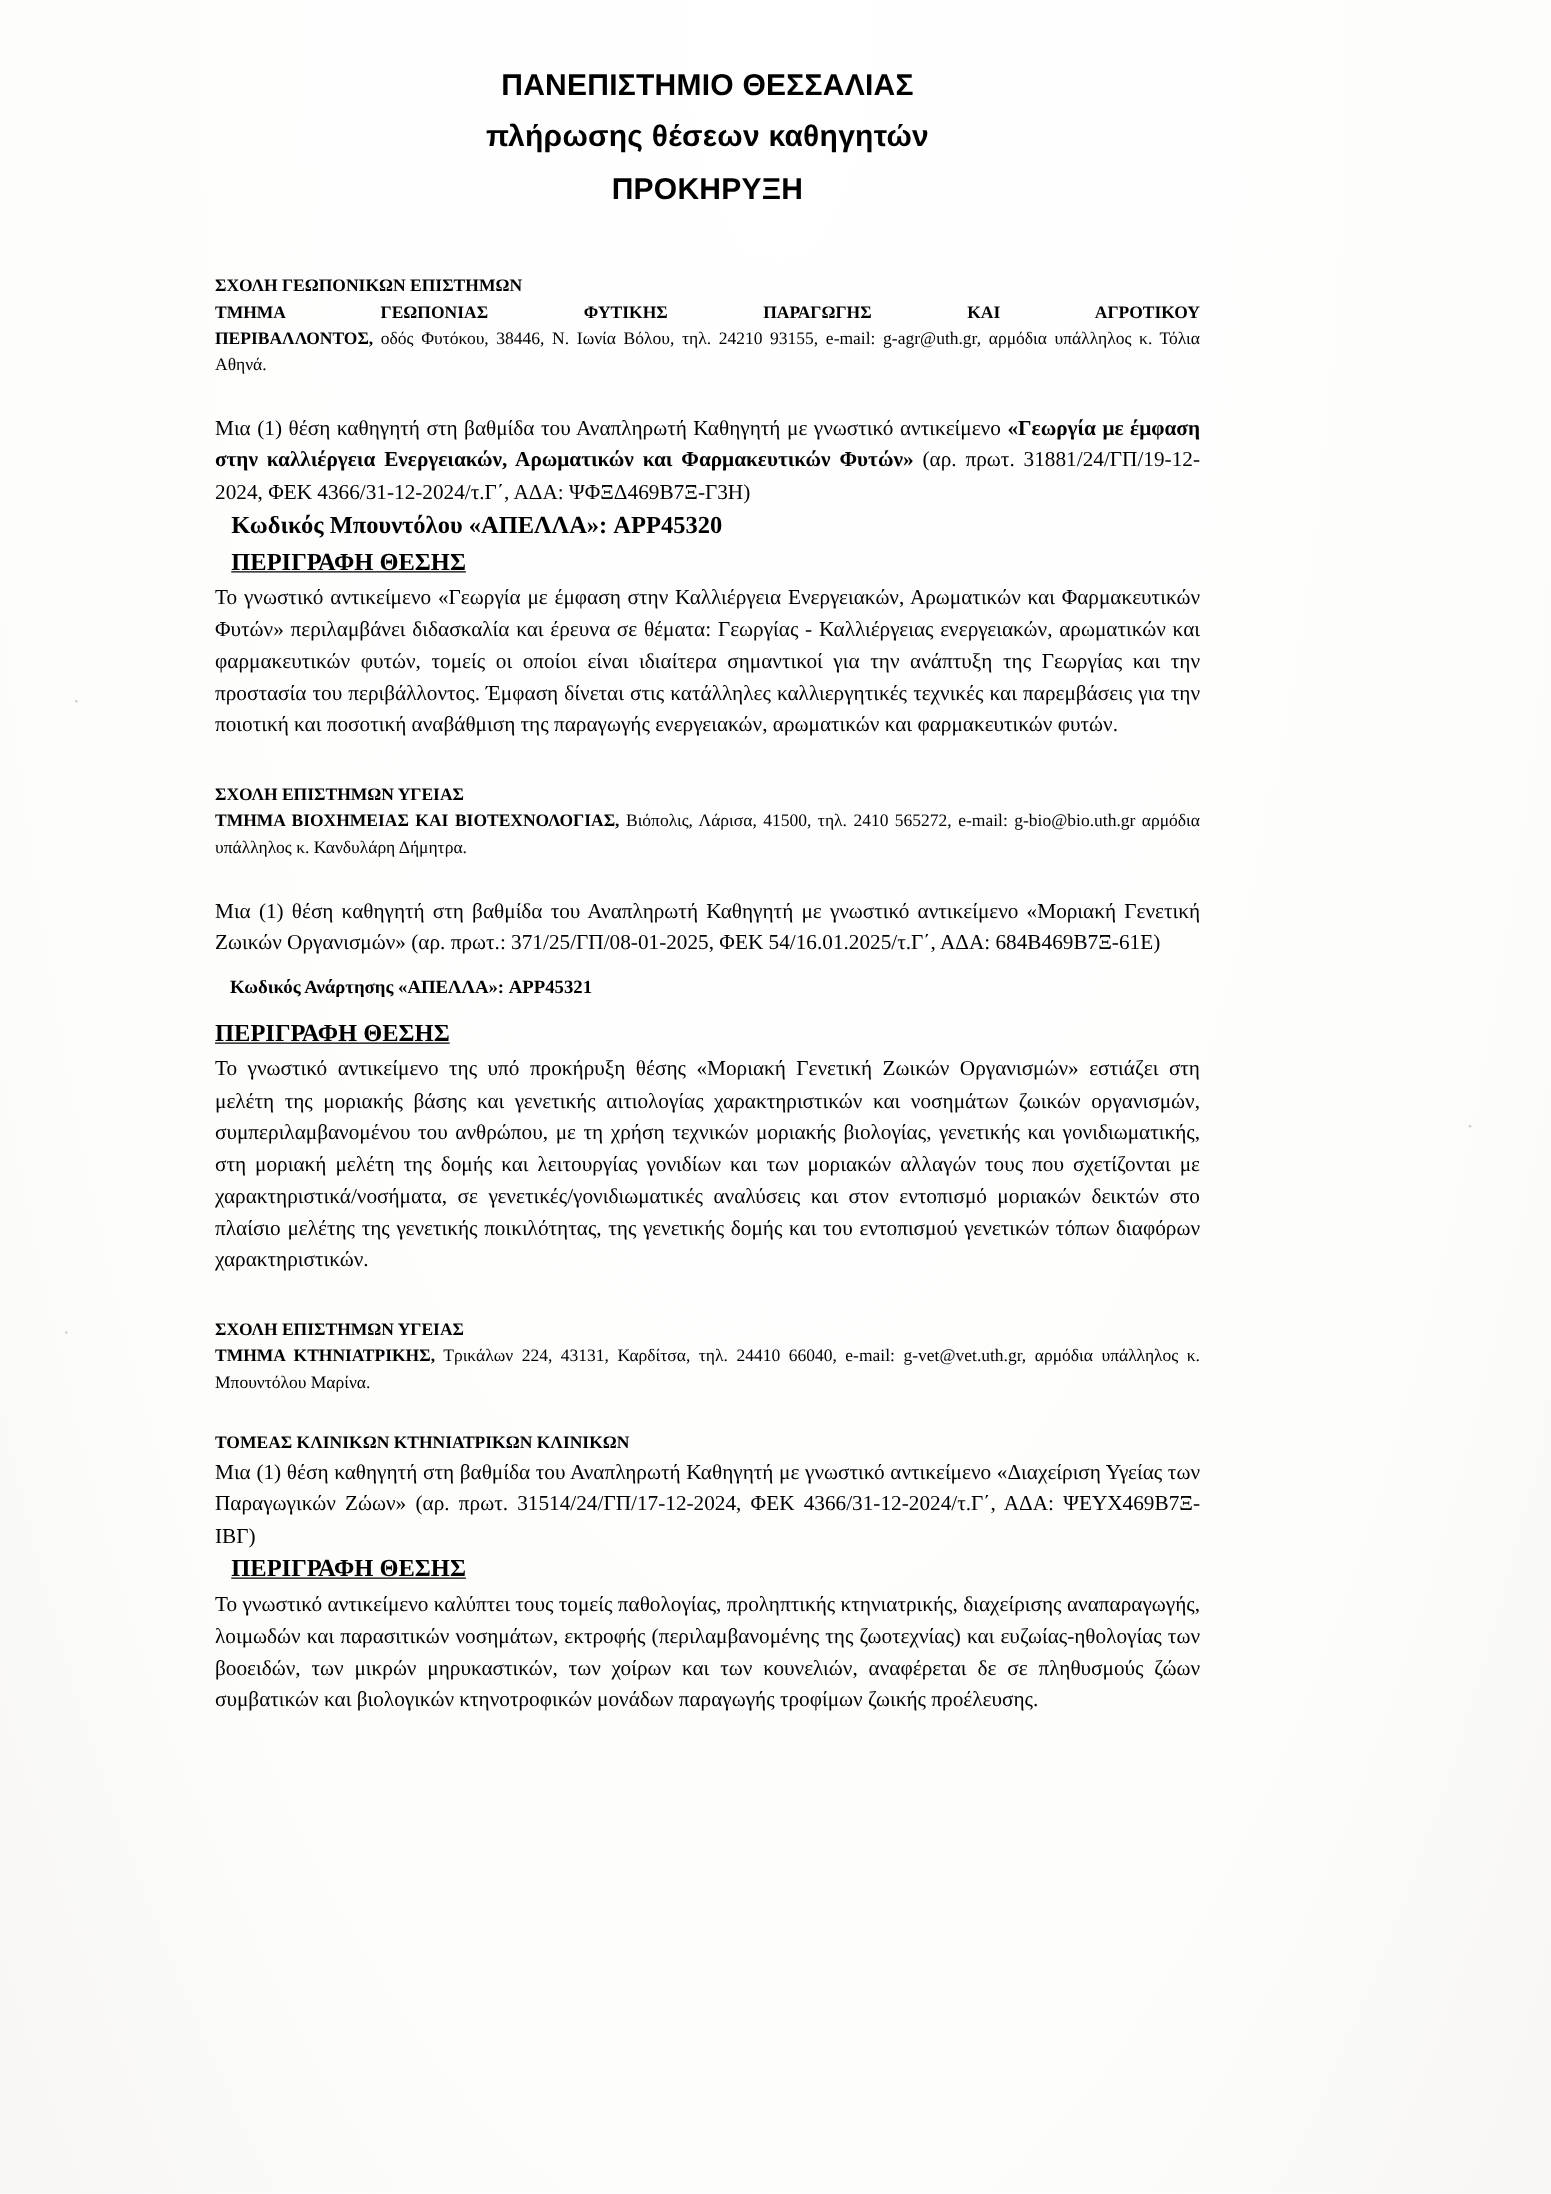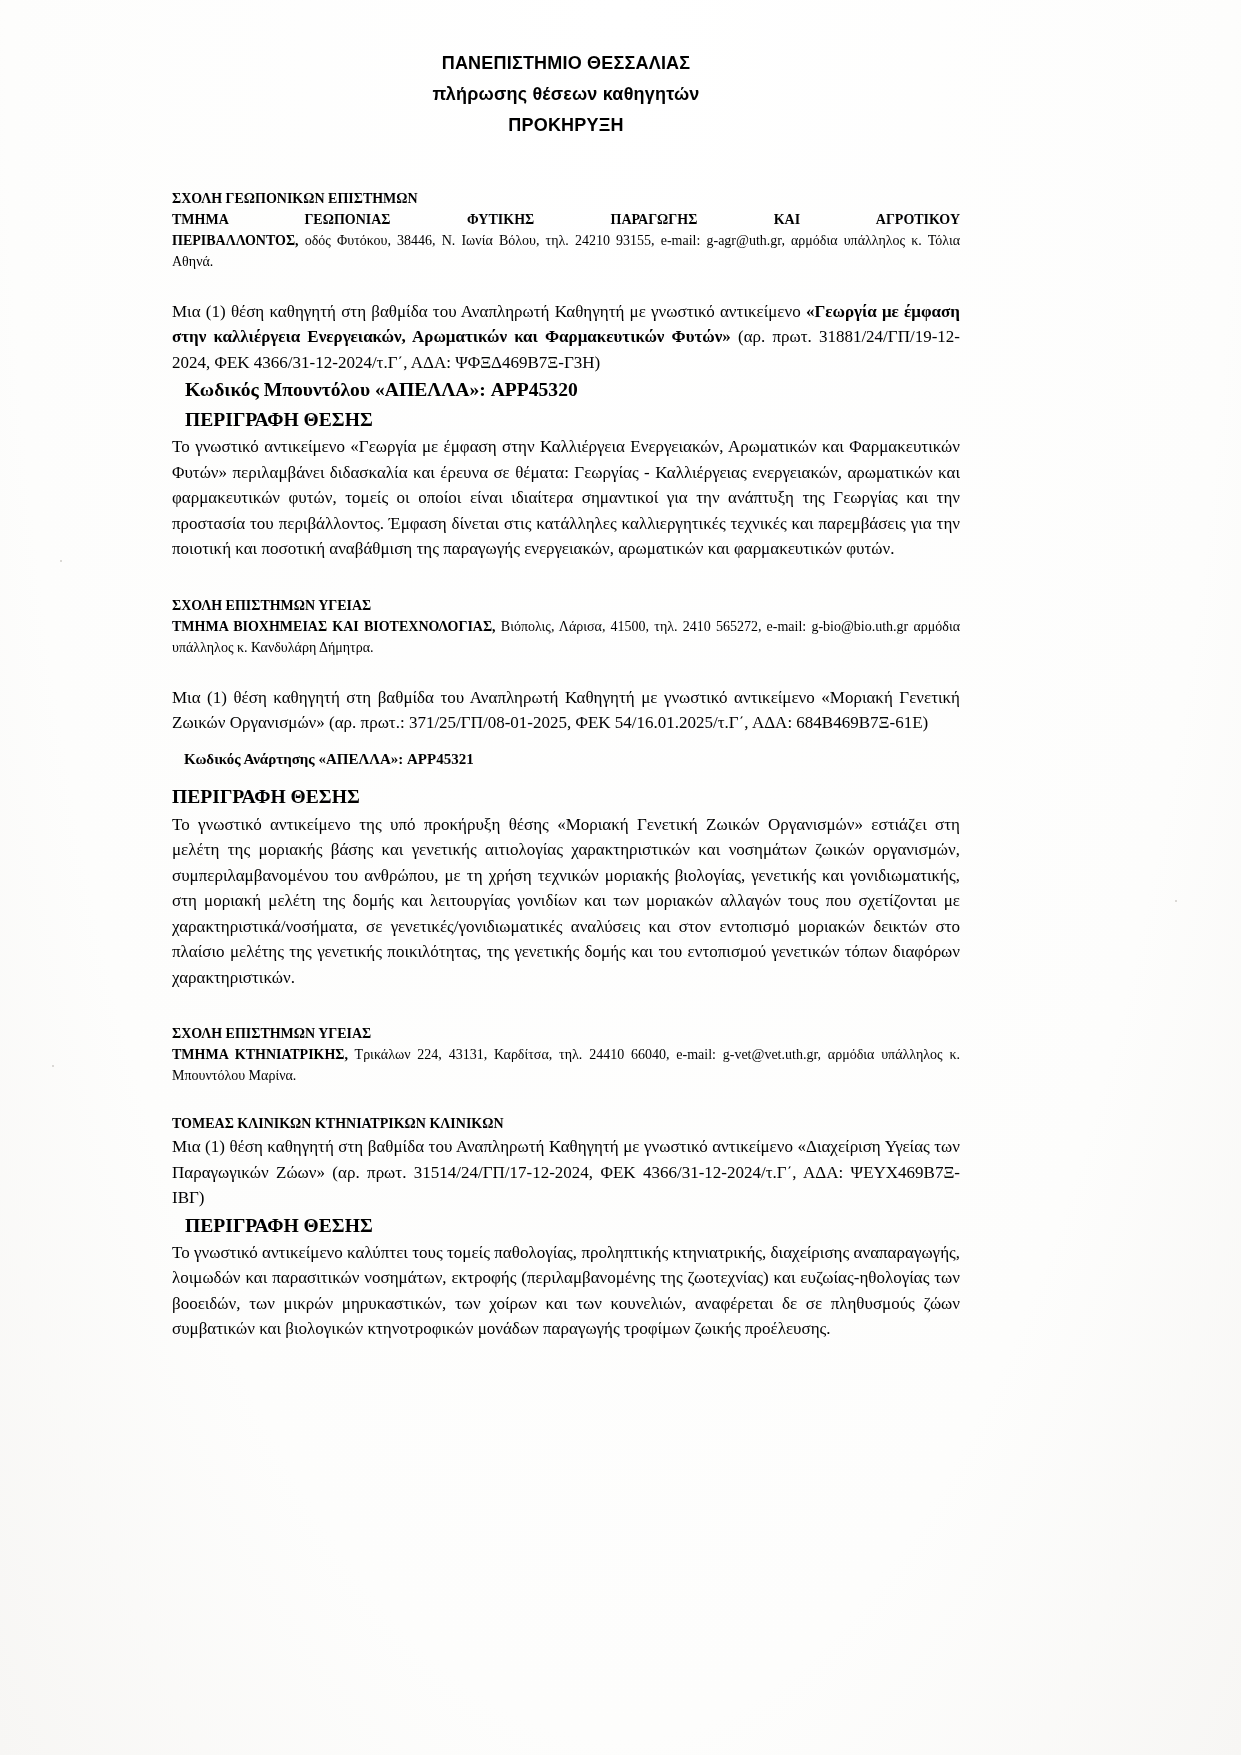--- a/index.html
+++ b/index.html
@@ -35,21 +35,21 @@
     left: 172px;
     top: 48px;
     width: 788px;
   }
 
   
   .doc-header {
     text-align: center;
     font-family: "Liberation Sans", "DejaVu Sans", sans-serif;
     font-weight: bold;
-    font-size: 18px;
+    font-size: 24px;
     letter-spacing: 0.2px;
     line-height: 1.72;
   }
   .doc-header .hline { display: block; }
 
   
   .block { margin-top: 0; }
   .spacer-lg { height: 33px; }
   .spacer-md { height: 27px; }
   .spacer-sm { height: 14px; }
@@ -91,20 +91,21 @@
     font-size: 19.6px;
     line-height: 1.50;
     font-weight: bold;
     padding-left: 13px;
   }
   .desc-head {
     margin: 0;
     font-size: 19.6px;
     line-height: 1.50;
     font-weight: bold;
+    text-decoration: underline;
     padding-left: 13px;
     display: inline-block;
     text-align: center;
   }
   .desc-head-wrap { padding-left: 0; }
 
   
   .speck {
     position: absolute;
     width: 2px; height: 2px;

